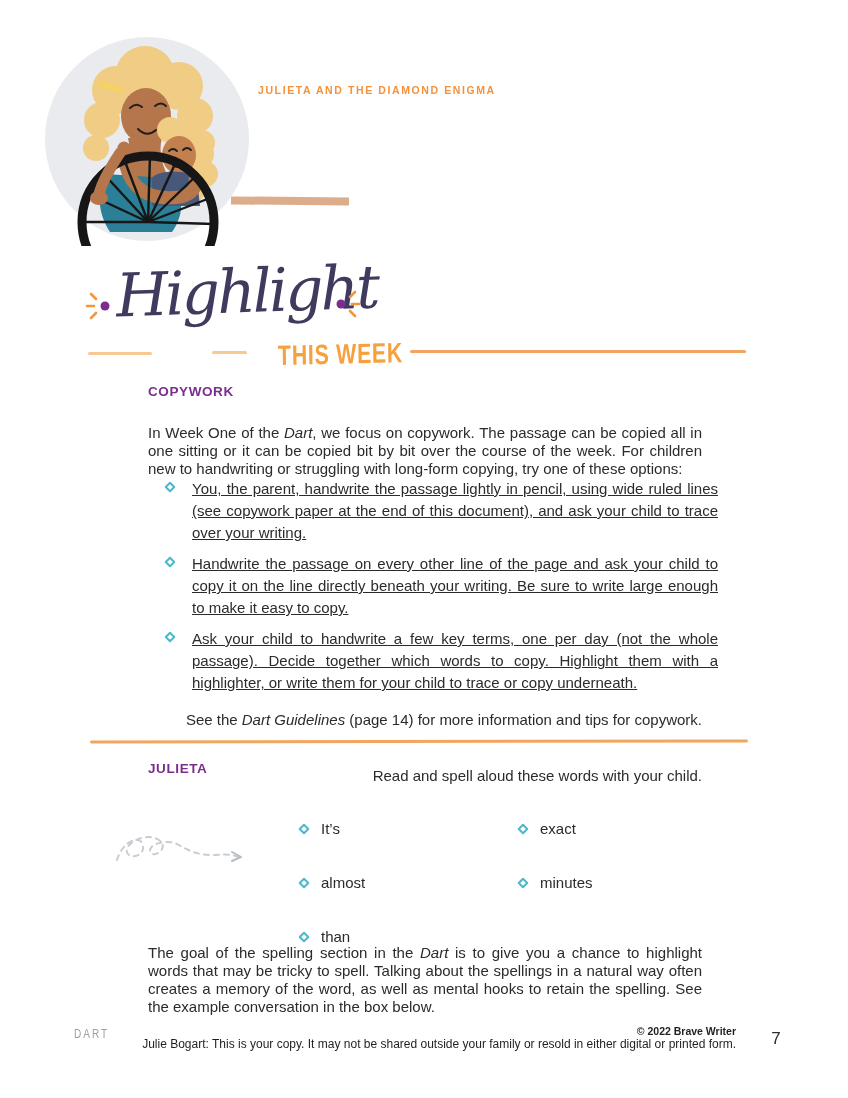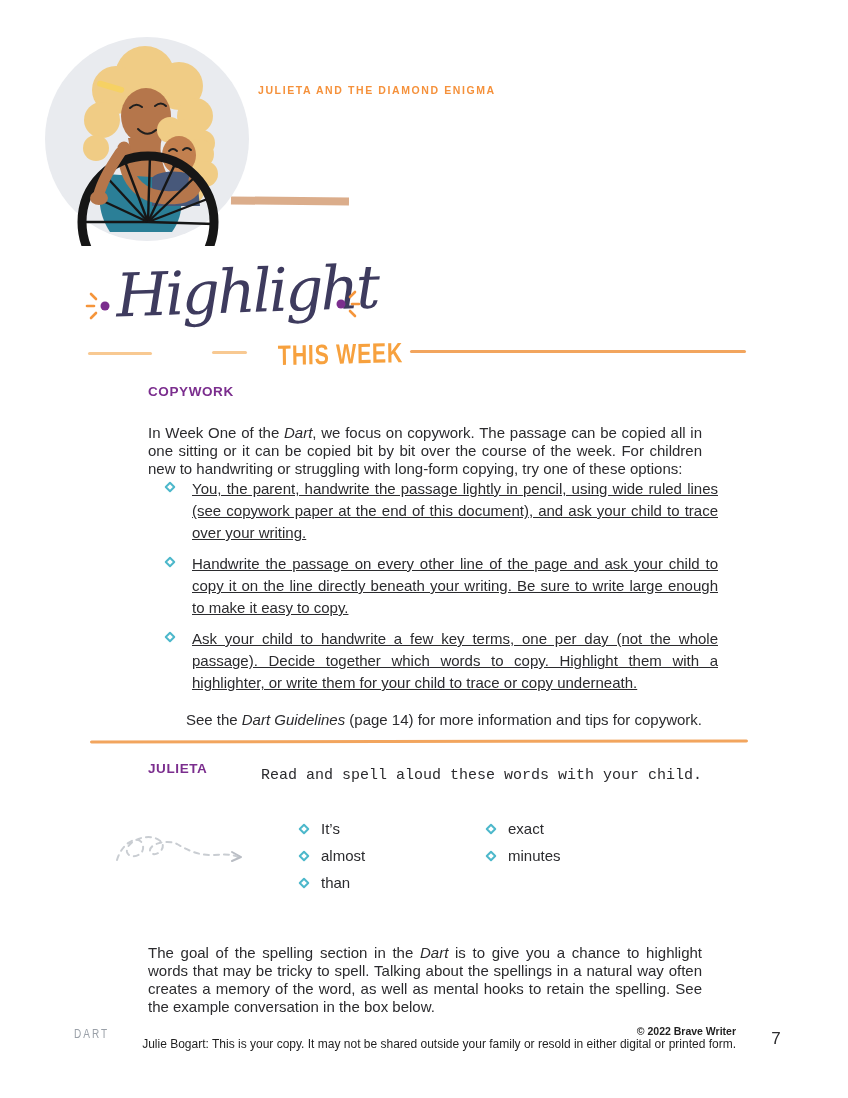--- a/index.html
+++ b/index.html
@@ -59,21 +59,21 @@
   .diamond {
     display:inline-block; width:8px; height:8px; border:2px solid #4db8cb;
     transform:rotate(45deg); border-radius:1px; background:#ffffff;
   }
   .bullets .diamond { position:absolute; left:2px; top:5px; }
   .divider { position:absolute; left:90px; top:740px; width:658px; height:3px;
     background:#f2a55e; border-radius:2px; transform:rotate(-.1deg); }
   
   .word-grid {
     position:absolute; left:300px; top:818px; width:330px;
-    display:grid; grid-template-columns:187px auto; row-gap:5px;
+    display:grid; grid-template-columns:187px auto; row-gap:5px;gap:32px;
   }
   .word-item { font-size:15px; line-height:22px; }
   .word-item .diamond { margin-right:13px; position:relative; top:-1px; }
   .doodle { position:absolute; left:112px; top:826px; width:140px; height:48px; }
   
   .footer-logo {
     position:absolute; left:74px; top:1027px; font-size:10px; letter-spacing:2px;
     color:#9aa0a8; transform:scaleY(1.2); transform-origin:left top;
   }
   .footer-right {
@@ -190,21 +190,21 @@
     <li><span class="diamond"></span><span class="bullet-text">You, the parent, handwrite the passage lightly in pencil, using wide ruled lines (see copywork paper at the end of this document), and ask your child to trace over your writing.</span></li>
     <li><span class="diamond"></span><span class="bullet-text">Handwrite the passage on every other line of the page and ask your child to copy it on the line directly beneath your writing. Be sure to write large enough to make it easy to copy.</span></li>
     <li><span class="diamond"></span><span class="bullet-text">Ask your child to handwrite a few key terms, one per day (not the whole passage). Decide together which words to copy. Highlight them with a highlighter, or write them for your child to trace or copy underneath.</span></li>
   </ul>
 
   <p class="para single-line" style="top:695px;"><span>See the </span><em>Dart Guidelines</em><span> (page 14) for more information and tips for copywork.</span></p>
 
   <div class="divider"></div>
 
   <div class="section-header" style="top:761px;">JULIETA</div>
-  <p class="para single-line" style="top:751px;font-family:Liberation Mono, monospace;">Read and spell aloud these words with your child.</p>
+  <p class="para single-line" style="top:751px;">Read and spell aloud these words with your child.</p>
 
   <svg class="doodle" viewBox="0 0 140 48">
     <path d="M5 34 C 11 14 29 8 31 20 C 33 30 17 34 15 26 C 13 16 35 6 47 14 C 57 20 45 32 39 27 C 33 20 53 12 65 18 C 75 24 86 29 98 29 C 108 29 117 27 126 31" fill="none" stroke="#c9cdd2" stroke-width="2" stroke-dasharray="5 5" stroke-linecap="round"></path>
     <path d="M120 26 L 129 31 L 120 35" fill="none" stroke="#b9bdc4" stroke-width="2" stroke-linecap="round" stroke-linejoin="round"></path>
   </svg>
 
   <div class="word-grid">
     <div class="word-item"><span class="diamond"></span><span>It’s</span></div>
     <div class="word-item"><span class="diamond"></span><span>exact</span></div>
     <div class="word-item"><span class="diamond"></span><span>almost</span></div>

